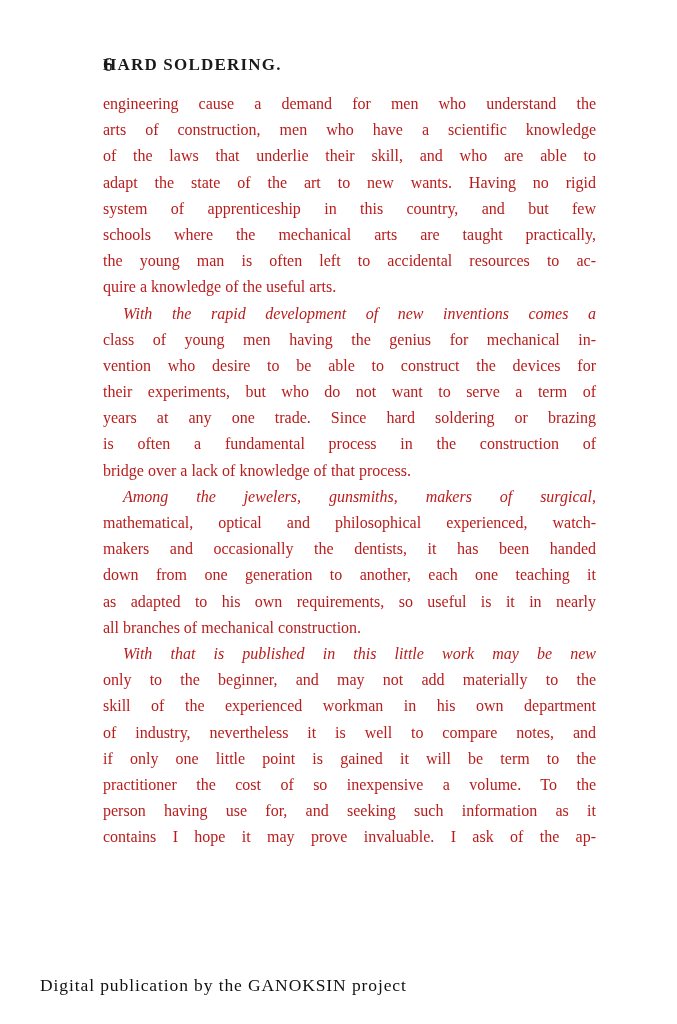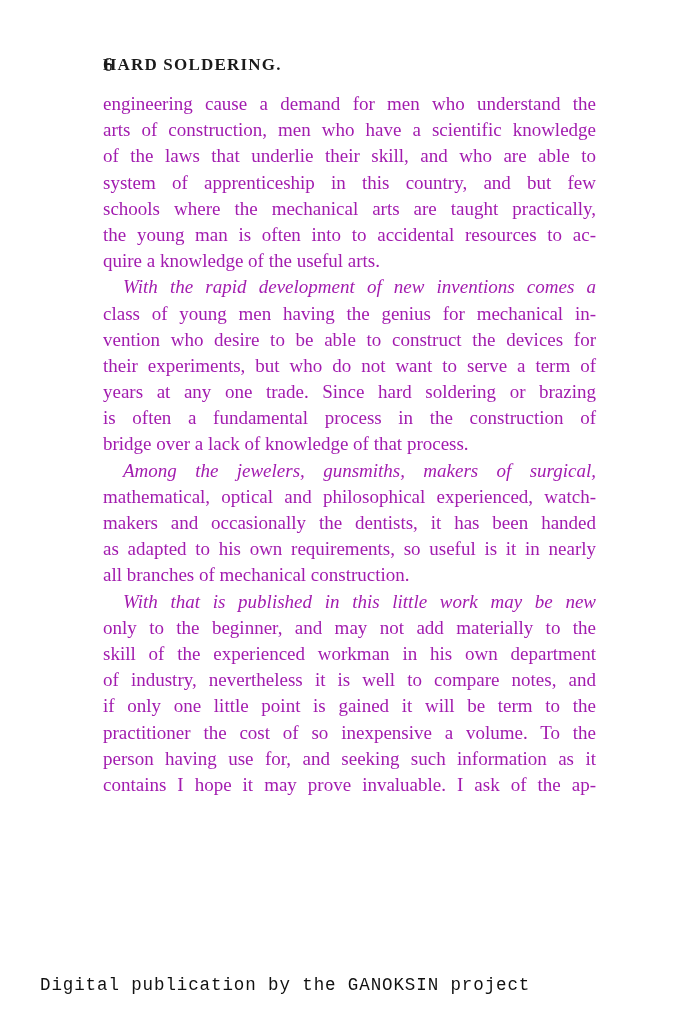--- a/index.html
+++ b/index.html
@@ -45,43 +45,43 @@
     letter-spacing: 1.2px;
     font-weight: bold;
     line-height: 16px;
   }
   .body-text {
     position: absolute;
     left: 103px;
     top: 91px;
     width: 493px;
     font-family: "Liberation Serif", "DejaVu Serif", serif;
-    font-size: 19px;
+    font-size: 16px;
     line-height: 26.2px;
-    color: #a21caf;
+    color: #b91c1c;
   }
   .line {
     display: block;
     height: 26.2px;
     white-space: nowrap;
     text-align: justify;
     text-align-last: justify;
   }
   .line.last {
     text-align-last: left;
   }
   .line.indent {
     padding-left: 20px;
     font-style: italic;
   }
   .footer {
     position: absolute;
     left: 40px;
     top: 975px;
-    font-family: Liberation Mono, monospace;
+    font-family: Liberation Serif, serif;
     font-size: 17.5px;
     letter-spacing: 0.9px;
     color: #111111;
     white-space: nowrap;
   }
 </style>
 </head>
 <body>
 
 <div class="page">
@@ -90,40 +90,42 @@
     <span class="page-number">6</span>
     <div class="head-title">HARD SOLDERING.</div>
   </div>
 
   <div class="body-text">
 
     <div>
       <span class="line">engineering cause a demand for men who understand the</span>
       <span class="line">arts of construction, men who have a scientific knowledge</span>
       <span class="line">of the laws that underlie their skill, and who are able to</span>
+      <span class="line">adapt the state of the art to new wants.  Having no rigid</span>
       <span class="line">system of apprenticeship in this country, and but few</span>
       <span class="line">schools where the mechanical arts are taught practically,</span>
-      <span class="line">the young man is often into to accidental resources to ac-</span>
+      <span class="line">the young man is often left to accidental resources to ac-</span>
       <span class="line last">quire a knowledge of the useful arts.</span>
     </div>
 
     <div>
       <span class="line indent">With the rapid development of new inventions comes a</span>
       <span class="line">class of young men having the genius for mechanical in-</span>
       <span class="line">vention who desire to be able to construct the devices for</span>
       <span class="line">their experiments, but who do not want to serve a term of</span>
       <span class="line">years at any one trade.  Since hard soldering or brazing</span>
       <span class="line">is often a fundamental process in the construction of</span>
       <span class="line last">bridge over a lack of knowledge of that process.</span>
     </div>
 
     <div>
       <span class="line indent">Among the jewelers, gunsmiths, makers of surgical,</span>
       <span class="line">mathematical, optical and philosophical experienced, watch-</span>
       <span class="line">makers and occasionally the dentists, it has been handed</span>
+      <span class="line">down from one generation to another, each one teaching it</span>
       <span class="line">as adapted to his own requirements, so useful is it in nearly</span>
       <span class="line last">all branches of mechanical construction.</span>
     </div>
 
     <div>
       <span class="line indent">With that is published in this little work may be new</span>
       <span class="line">only to the beginner, and may not add materially to the</span>
       <span class="line">skill of the experienced workman in his own department</span>
       <span class="line">of industry, nevertheless it is well to compare notes, and</span>
       <span class="line">if only one little point is gained it will be term to the</span>

